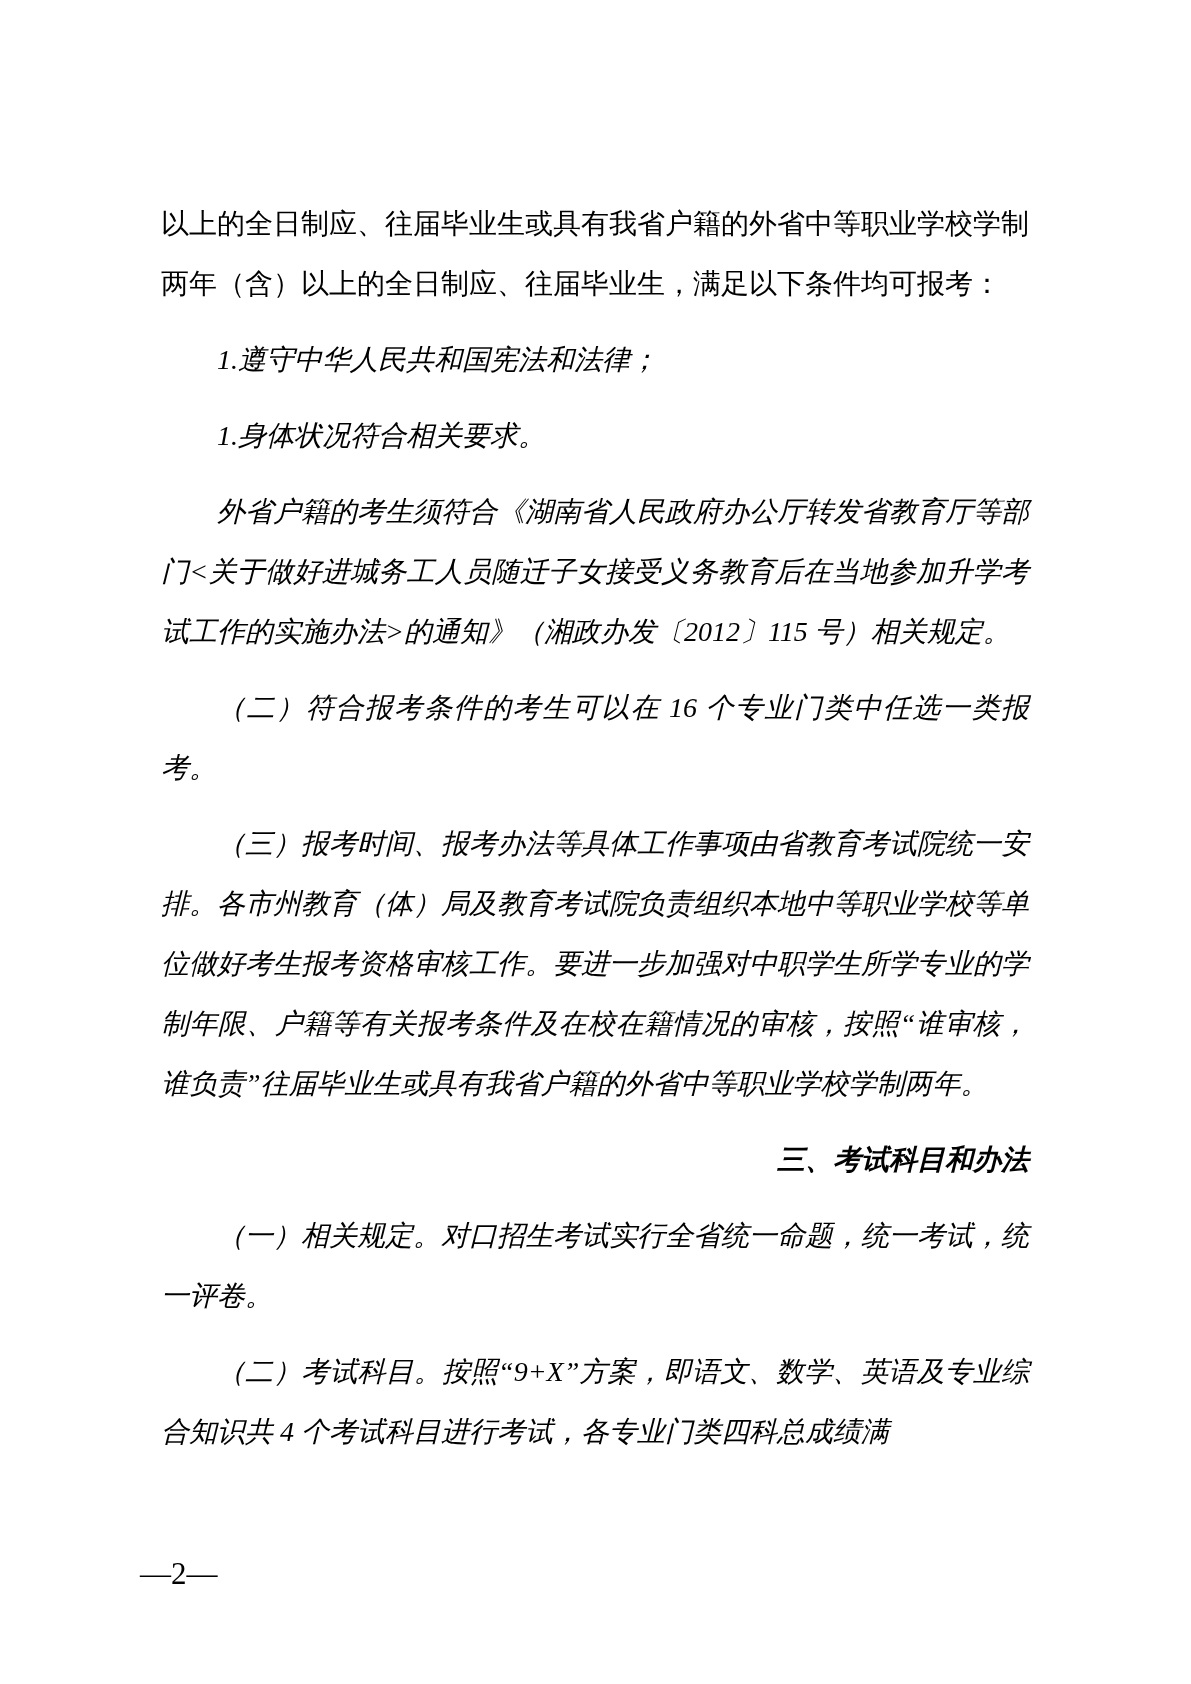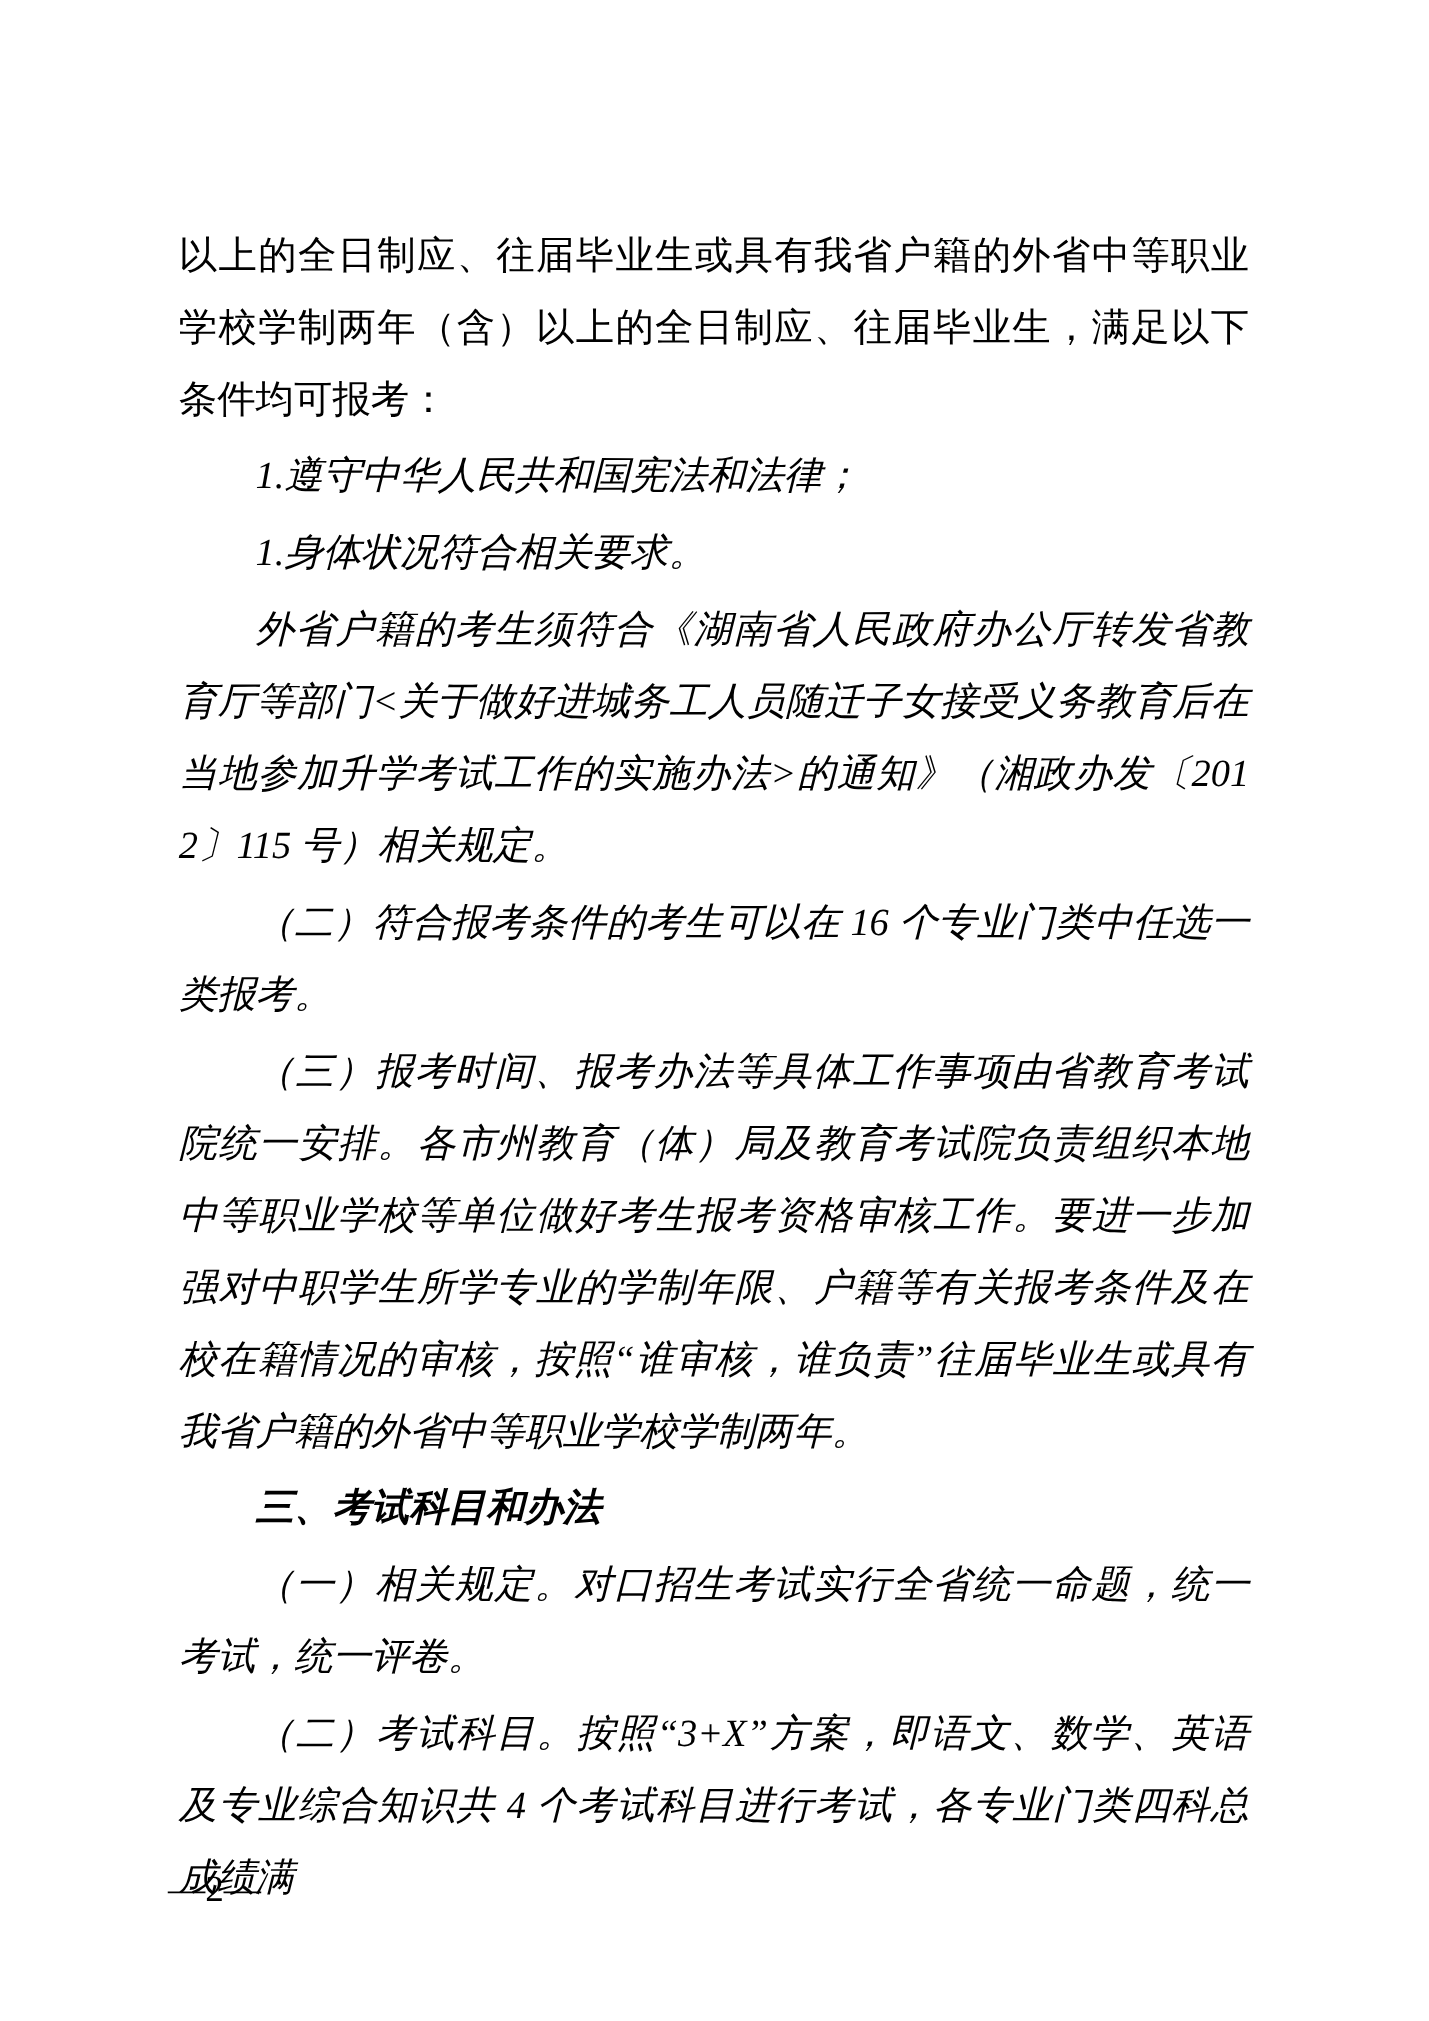--- a/index.html
+++ b/index.html
@@ -23,36 +23,36 @@
     height: 1684px;
     background: #ffffff;
   }
   .content {
     position: absolute;
     left: 145px;
     top: 178px;
     width: 900px;
   }
   .para {
-    margin: 4px;
+    margin: 16px;
     padding: 0;
-    font-size: 32px;
+    font-size: 28px;
     line-height: 60px;
     text-align: justify;
     word-break: break-all;
     letter-spacing: 0px;
   }
   .indent {
     text-indent: 2em;
     font-style: italic;
   }
   .heading {
     font-weight: 700;
     font-family: "Liberation Sans", "DejaVu Sans", sans-serif;
-    text-align: left;
+    text-align: right;
   }
   .page-number {
     position: absolute;
     left: 140px;
     top: 1554px;
     font-size: 31px;
     line-height: 40px;
     font-family: "Liberation Serif", "DejaVu Serif", serif;
     color: #000000;
   }
@@ -64,18 +64,18 @@
 
   <div class="content">
     <p class="para">以上的全日制应、往届毕业生或具有我省户籍的外省中等职业学校学制两年（含）以上的全日制应、往届毕业生，满足以下条件均可报考：</p>
     <p class="para indent">1.遵守中华人民共和国宪法和法律；</p>
     <p class="para indent">1.身体状况符合相关要求。</p>
     <p class="para indent">外省户籍的考生须符合《湖南省人民政府办公厅转发省教育厅等部门&lt;关于做好进城务工人员随迁子女接受义务教育后在当地参加升学考试工作的实施办法&gt;的通知》（湘政办发〔2012〕115 号）相关规定。</p>
     <p class="para indent">（二）符合报考条件的考生可以在 16 个专业门类中任选一类报考。</p>
     <p class="para indent">（三）报考时间、报考办法等具体工作事项由省教育考试院统一安排。各市州教育（体）局及教育考试院负责组织本地中等职业学校等单位做好考生报考资格审核工作。要进一步加强对中职学生所学专业的学制年限、户籍等有关报考条件及在校在籍情况的审核，按照“谁审核，谁负责”往届毕业生或具有我省户籍的外省中等职业学校学制两年。</p>
     <p class="para indent heading">三、考试科目和办法</p>
     <p class="para indent">（一）相关规定。对口招生考试实行全省统一命题，统一考试，统一评卷。</p>
-    <p class="para indent">（二）考试科目。按照“3+X”方案，即语文、数学、英语及专业综合知识共 4 个考试科目进行考试，各专业门类四科总成绩满</p>
+    <p class="para indent">（二）考试科目。按照“9+X”方案，即语文、数学、英语及专业综合知识共 4 个考试科目进行考试，各专业门类四科总成绩满</p>
   </div>
 
   <div class="page-number">—2—</div>
 
 </div>
 
 </body></html>

